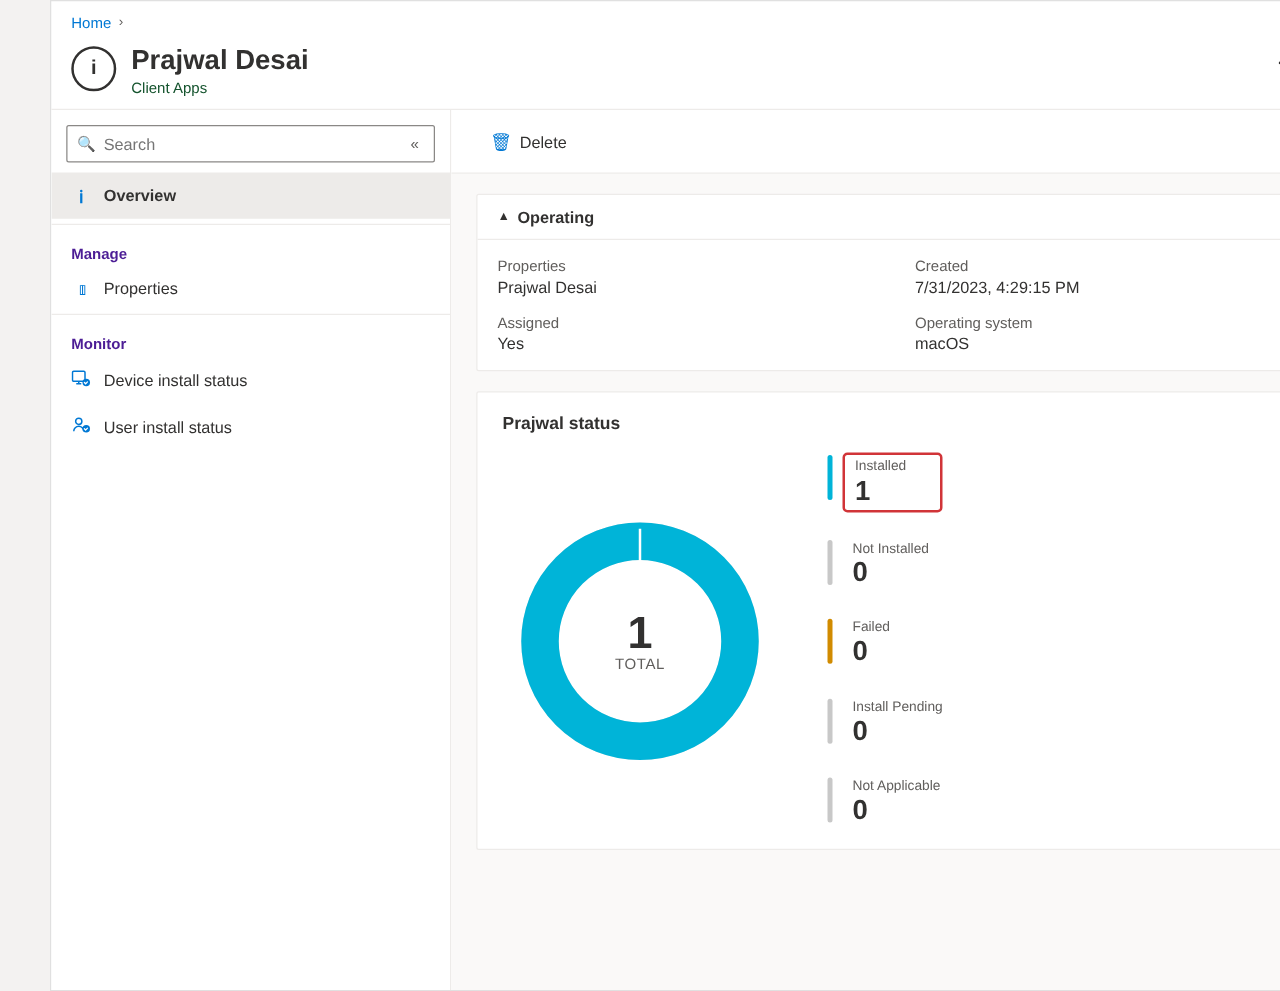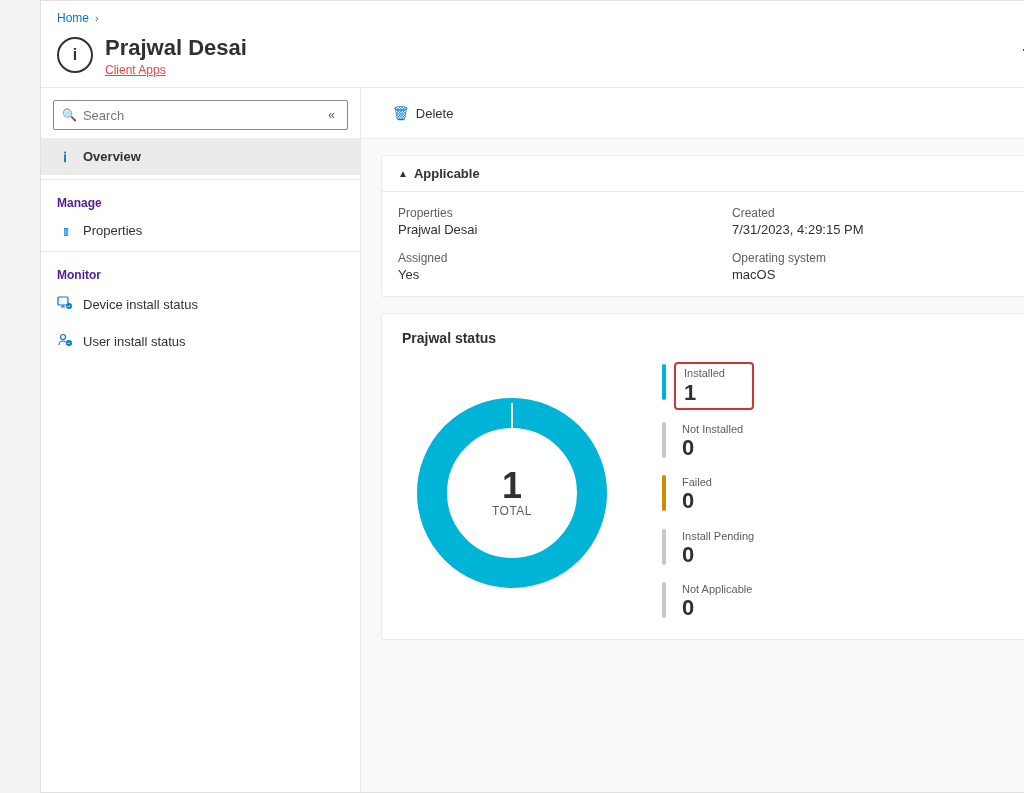--- a/index.html
+++ b/index.html
@@ -48,23 +48,22 @@
     }
     .header-text { flex: 1; }
     .header-title {
       font-size: 22px;
       font-weight: 600;
       color: #323130;
       line-height: 1.2;
     }
     .header-subtitle {
       font-size: 12px;
-      color: #ef4444;
+      color: #14532d;
       margin-top: 2px;
-      text-decoration: underline;
     }
     .header-more {
       font-size: 18px;
       color: #323130;
       cursor: pointer;
       padding: 4px 8px;
       border-radius: 2px;
     }
 
     
@@ -229,21 +228,21 @@
       font-size: 12px;
       color: #605e5c;
       text-transform: uppercase;
       letter-spacing: 0.5px;
     }
 
     
     .legend {
       display: flex;
       flex-direction: column;
-      gap: 10px;
+      gap: 20px;
       min-width: 140px;
     }
     .legend-item {
       display: flex;
       align-items: flex-start;
       gap: 0;
     }
     .legend-bar {
       width: 4px;
       height: 36px;
@@ -342,21 +341,21 @@
           <span class="btn-icon">🗑</span>
           <span>Delete</span>
         </button>
       </div>
 
       <div class="content-inner">
 
         <div class="essentials-section">
           <div class="essentials-header">
             <span style="font-size:10px;">▲</span>
-            <span>Applicable</span>
+            <span>Operating</span>
           </div>
           <div class="essentials-body">
             <div class="field-group">
               <div class="field-label">Properties</div>
               <div class="field-value">Prajwal Desai</div>
             </div>
             <div class="field-group">
               <div class="field-label">Created</div>
               <div class="field-value">7/31/2023, 4:29:15 PM</div>
             </div>

